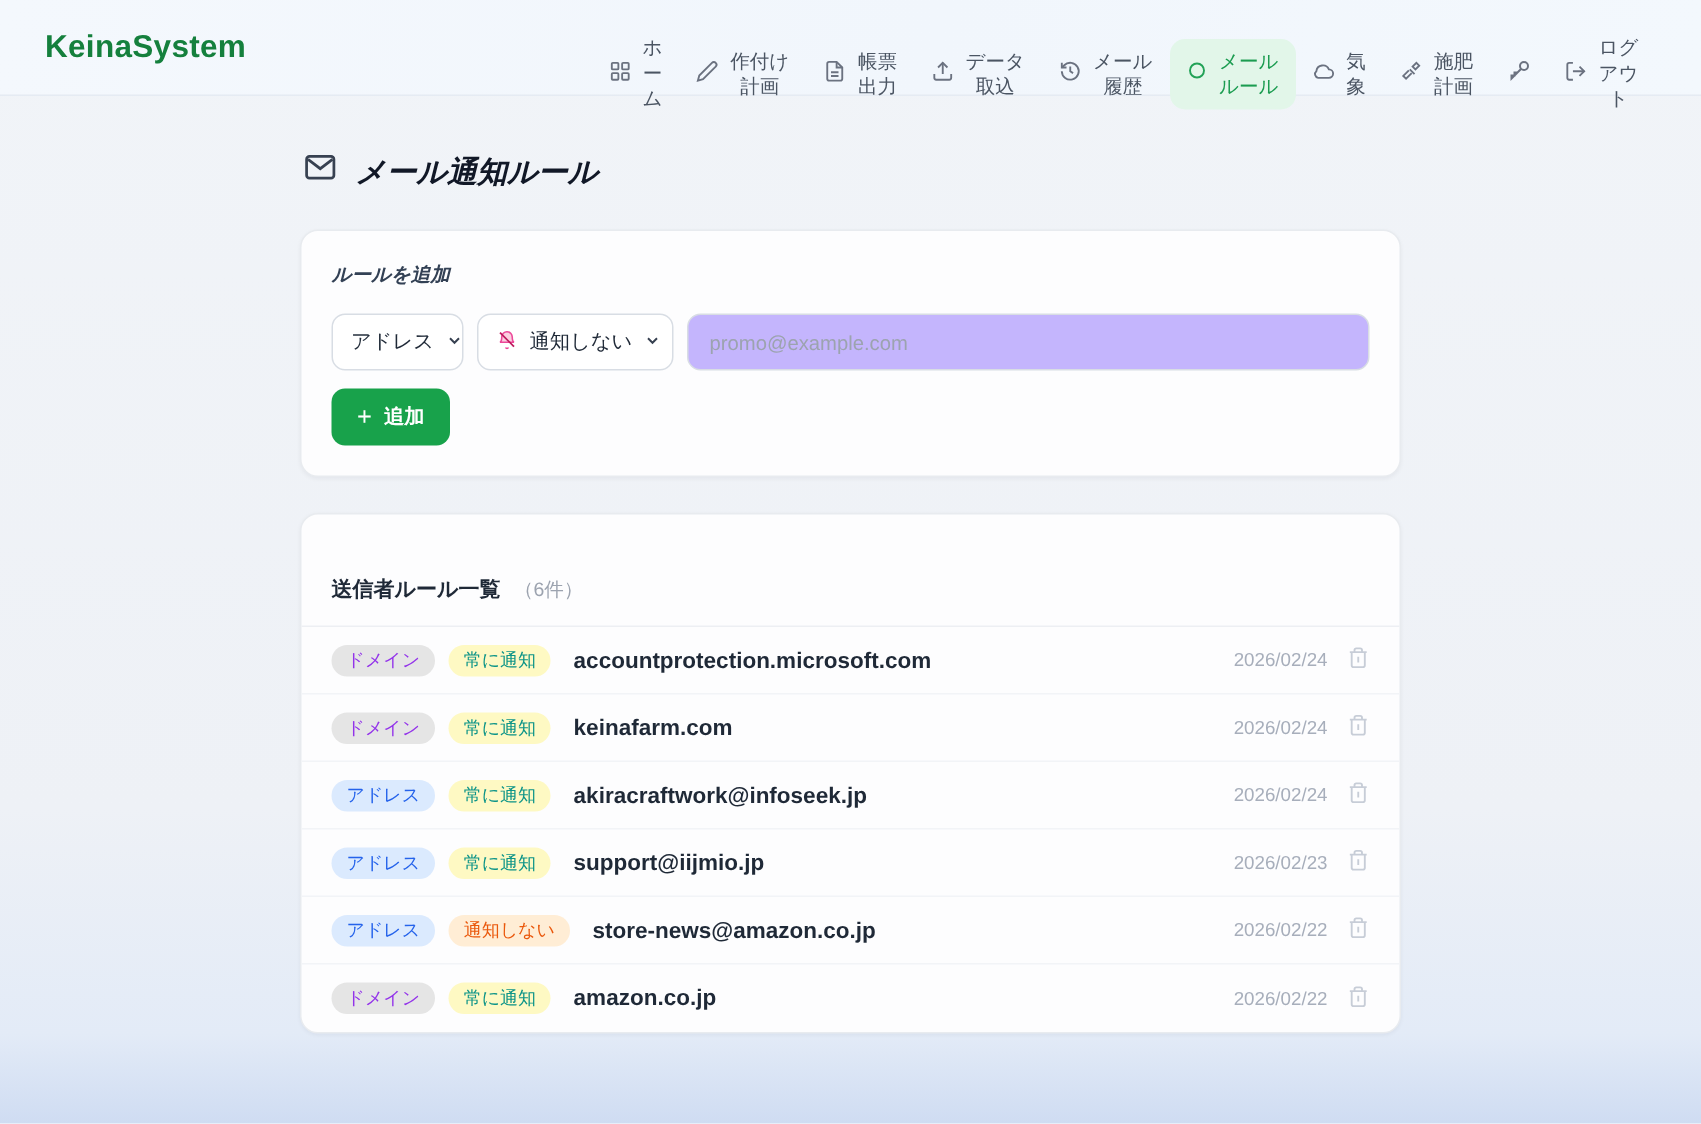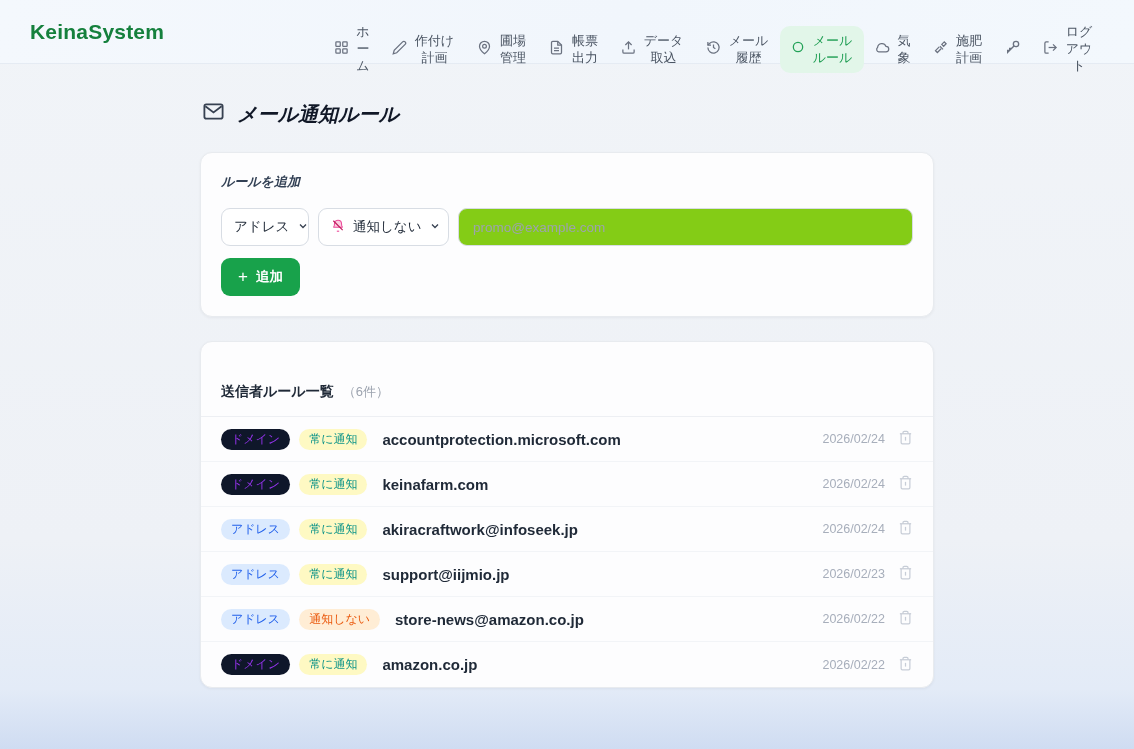--- a/index.html
+++ b/index.html
@@ -95,21 +95,21 @@
     white-space: nowrap;
   }
   .select .chev { margin-left: auto; }
   .select-type  { width: 88px; }
   .select-action{ width: 131px; }
   .text-input {
     flex: 1;
     height: 38px;
     border: 1px solid #d8dde4;
     border-radius: 9px;
-    background: #84cc16;
+    background: #c4b5fd;
     padding: 0 14px;
     font-size: 13.5px;
     color: #1f2937;
     font-family: inherit;
     outline: none;
   }
   .text-input::placeholder { color: #9ca3af; }
   .add-button {
     height: 38px;
     border: none;
@@ -146,21 +146,21 @@
   }
   .rule-row:last-child { border-bottom: none; }
   .badge {
     font-size: 12px;
     padding: 4px 10px 5px;
     border-radius: 999px;
     white-space: nowrap;
     line-height: 1;
   }
   .badge + .badge { margin-left: 9px; }
-  .badge-domain  { background: #0f172a; color: #9333ea; }
+  .badge-domain  { background: #e5e5e5; color: #9333ea; }
   .badge-address { background: #dbeafe; color: #2563eb; }
   .badge-always  { background: #fef9c3; color: #0d9488; }
   .badge-mute    { background: #ffedd5; color: #ea580c; }
   .rule-value { margin-left: 15px; font-size: 15px; font-weight: bold; color: #1f2937; }
   .row-spacer { flex: 1; }
   .rule-date { font-size: 12.5px; color: #a7aebb; }
   .delete-button {
     background: none;
     border: none;
     margin-left: 13px;
@@ -184,27 +184,20 @@
             <rect x="3" y="14" width="7" height="7" rx="1"></rect>
             <rect x="14" y="14" width="7" height="7" rx="1"></rect>
           </svg></span>
       <span class="nav-label lw1">ホーム</span>
     </div>
     <div class="nav-item">
       <span><svg width="15" height="15" viewBox="0 0 24 24" fill="none" stroke-width="2" stroke="currentColor">
             <path d="M17 3a2.8 2.8 0 1 1 4 4L7.5 20.5 2 22l1.5-5.5z"></path>
           </svg></span>
       <span class="nav-label lw3">作付け計画</span>
-    </div>
-    <div class="nav-item">
-      <span><svg width="15" height="15" viewBox="0 0 24 24" fill="none" stroke-width="2" stroke="currentColor">
-            <path d="M20 10c0 6-8 12-8 12s-8-6-8-12a8 8 0 0 1 16 0z"></path>
-            <circle cx="12" cy="10" r="3"></circle>
-          </svg></span>
-      <span class="nav-label lw2">圃場管理</span>
     </div>
     <div class="nav-item">
       <span><svg width="15" height="15" viewBox="0 0 24 24" fill="none" stroke-width="2" stroke="currentColor">
             <path d="M14 2H6a2 2 0 0 0-2 2v16a2 2 0 0 0 2 2h12a2 2 0 0 0 2-2V8z"></path>
             <polyline points="14 2 14 8 20 8"></polyline>
             <line x1="8" y1="13" x2="16" y2="13"></line>
             <line x1="8" y1="17" x2="16" y2="17"></line>
           </svg></span>
       <span class="nav-label lw2">帳票出力</span>
     </div>

